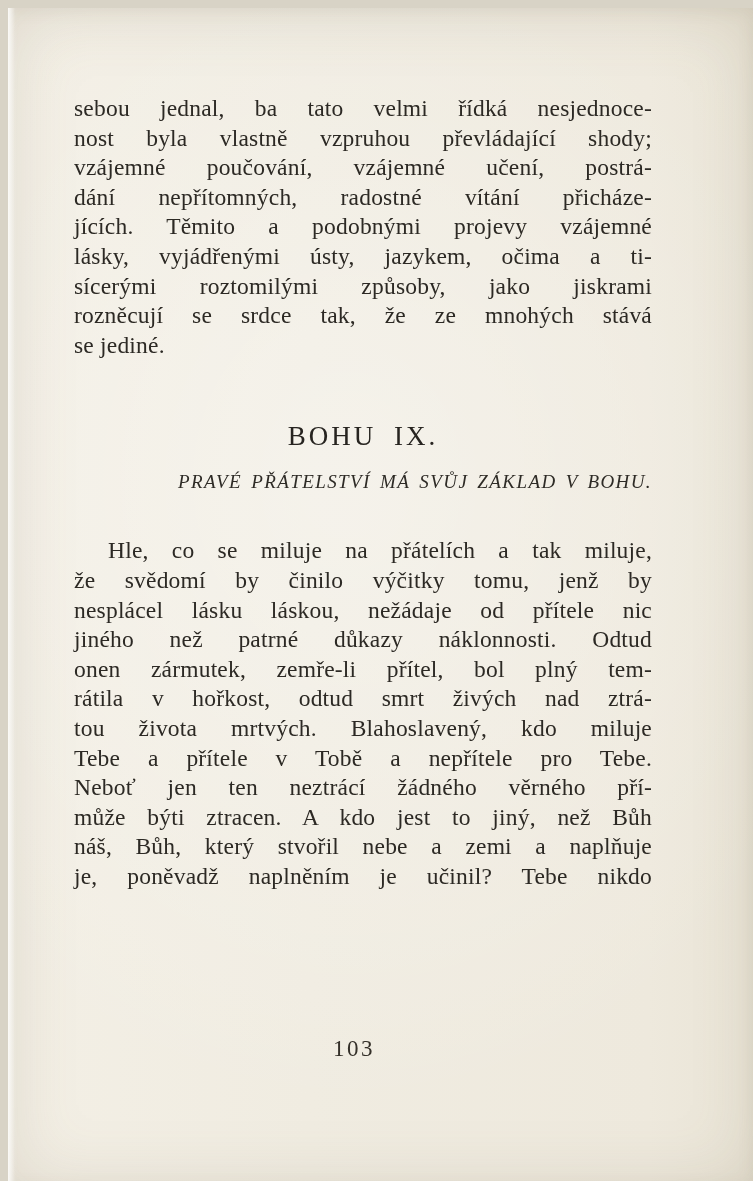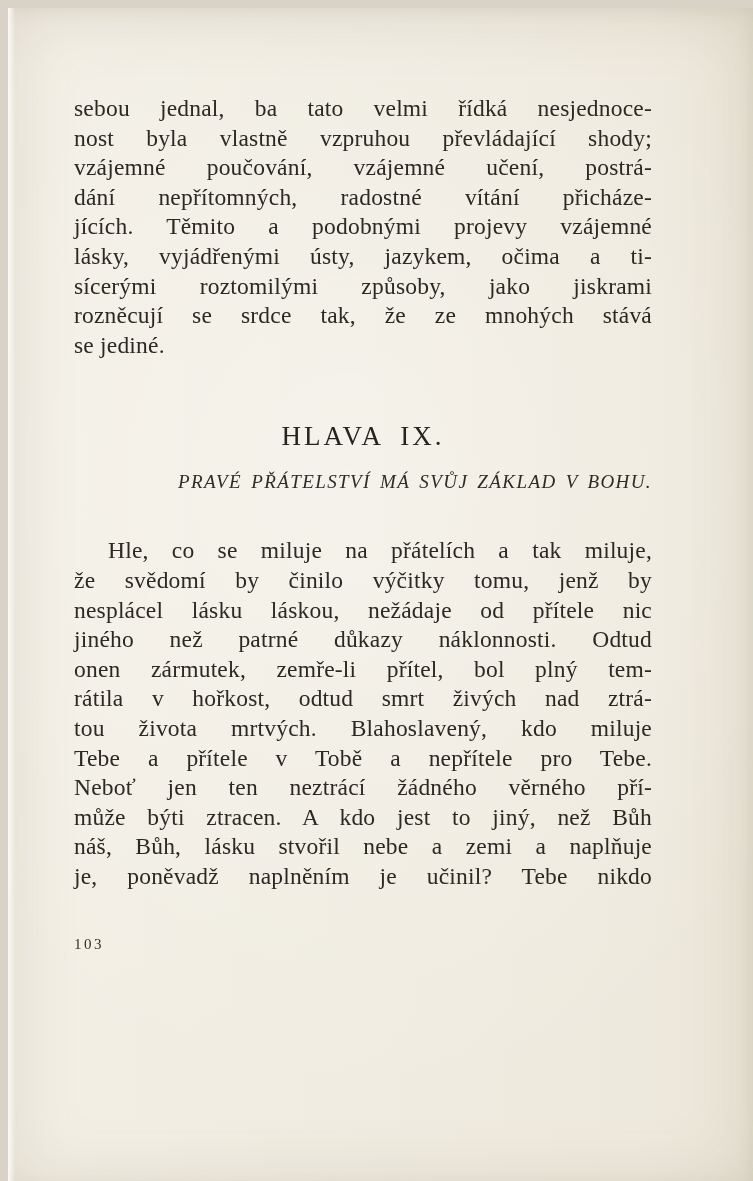--- a/index.html
+++ b/index.html
@@ -58,24 +58,25 @@
     letter-spacing: 1.4px;
     word-spacing: 3px;
     color: #2e2b26;
     font-style: italic;
   }
   .body-paragraph {
     margin-top: 43px;
   }
   .page-number {
     position: absolute;
-    top: 928px;
+    top: 1028px;
     left: 66px;
     width: 560px;
-    font-size: 15px;
+    text-align: center;
+    font-size: 23px;
     letter-spacing: 2.5px;
     color: #343029;
   }
   
   .edge-strip {
     position: absolute;
     left: 0; top: 0;
     width: 7px; height: 1181px;
     background: linear-gradient(90deg, #fbfaf7, rgba(251,250,247,0));
   }
@@ -93,35 +94,35 @@
         <div class="line">nost byla vlastně vzpruhou převládající shody;</div>
         <div class="line">vzájemné poučování, vzájemné učení, postrá-</div>
         <div class="line">dání nepřítomných, radostné vítání přicháze-</div>
         <div class="line">jících. Těmito a podobnými projevy vzájemné</div>
         <div class="line">lásky, vyjádřenými ústy, jazykem, očima a ti-</div>
         <div class="line">sícerými roztomilými způsoby, jako jiskrami</div>
         <div class="line">rozněcují se srdce tak, že ze mnohých stává</div>
         <div class="line no-justify-last">se jediné.</div>
       </div>
 
-    <h2 class="chapter-heading">HLAVA IX.</h2>
+    <h2 class="chapter-heading">BOHU IX.</h2>
 
     <div class="chapter-subheading">PRAVÉ PŘÁTELSTVÍ MÁ SVŮJ ZÁKLAD V BOHU.</div>
 
     <div class="paragraph body-paragraph">
         <div class="line indent">Hle, co se miluje na přátelích a tak miluje,</div>
         <div class="line">že svědomí by činilo výčitky tomu, jenž by</div>
         <div class="line">nesplácel lásku láskou, nežádaje od přítele nic</div>
         <div class="line">jiného než patrné důkazy náklonnosti. Odtud</div>
         <div class="line">onen zármutek, zemře-li přítel, bol plný tem-</div>
         <div class="line">rátila v hořkost, odtud smrt živých nad ztrá-</div>
         <div class="line">tou života mrtvých. Blahoslavený, kdo miluje</div>
         <div class="line">Tebe a přítele v Tobě a nepřítele pro Tebe.</div>
         <div class="line">Neboť jen ten neztrácí žádného věrného pří-</div>
         <div class="line">může býti ztracen. A kdo jest to jiný, než Bůh</div>
-        <div class="line">náš, Bůh, lásku stvořil nebe a zemi a naplňuje</div>
+        <div class="line">náš, Bůh, který stvořil nebe a zemi a naplňuje</div>
         <div class="line">je, poněvadž naplněním je učinil? Tebe nikdo</div>
       </div>
 
   </div>
 
   <div class="page-number">103</div>
 </div>
 
 </body></html>

